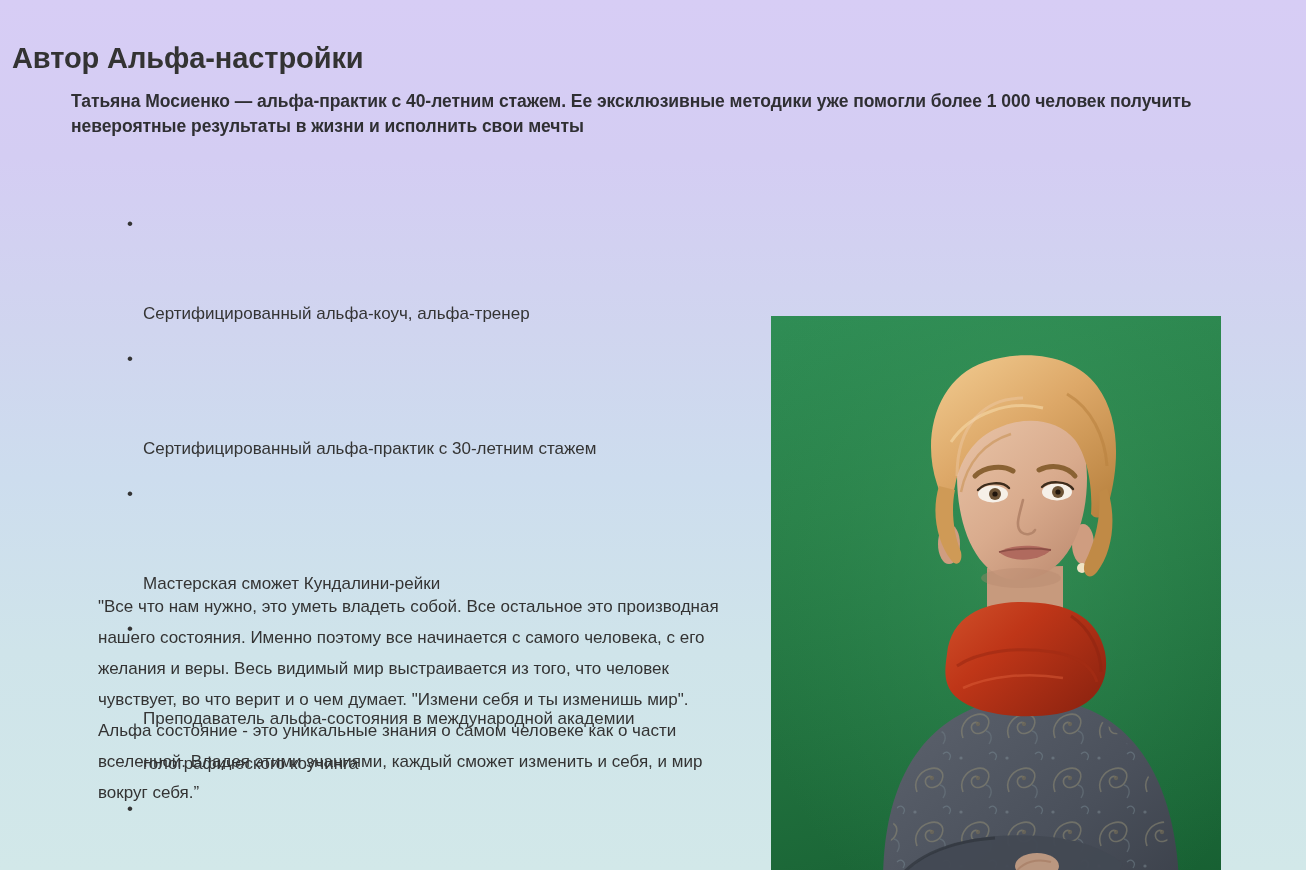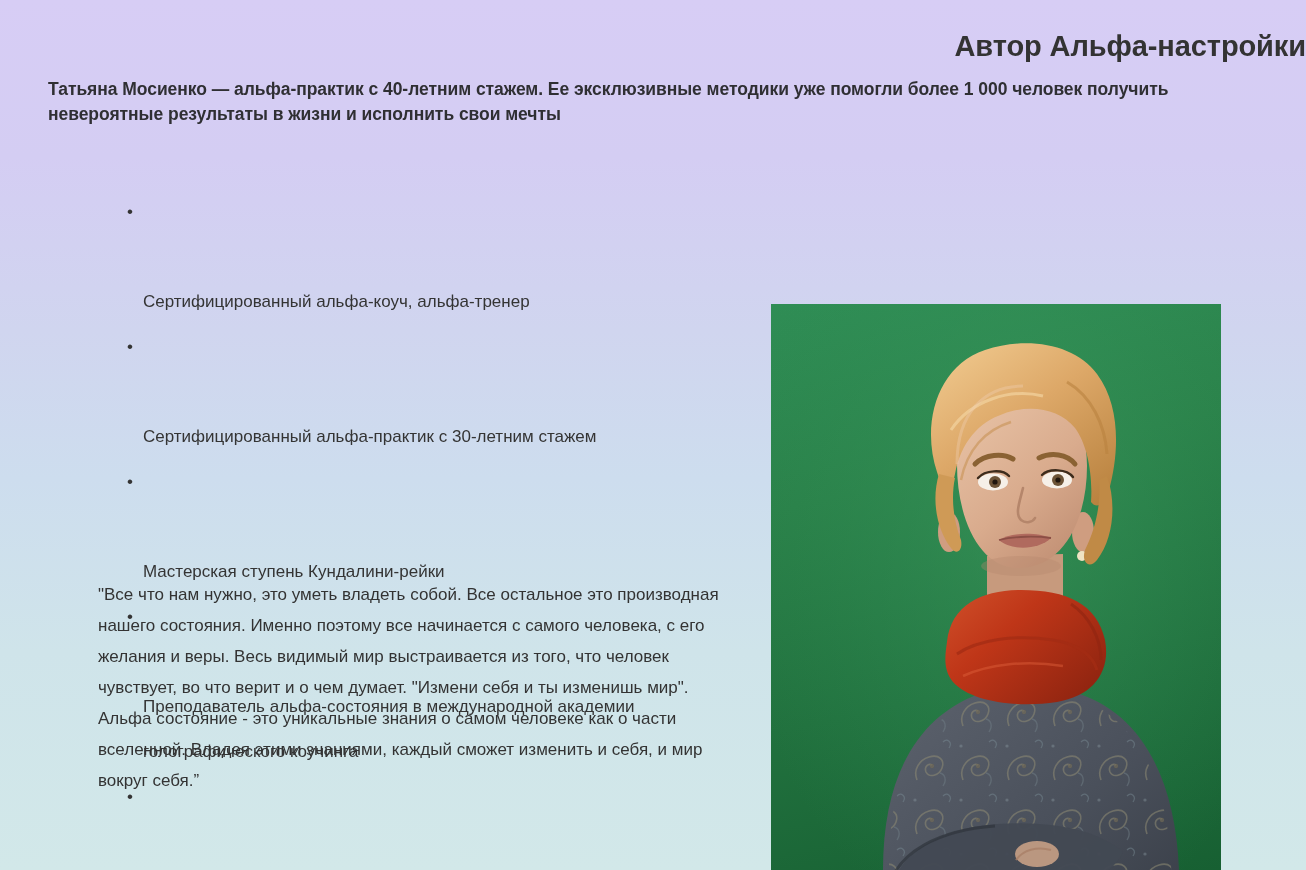--- a/index.html
+++ b/index.html
@@ -25,32 +25,32 @@
 
   .page {
     position: relative;
     width: 1306px;
     height: 870px;
     box-sizing: border-box;
   }
 
   
   .page-title {
-    margin: 0;
+    margin: 12px;
     padding-top: 30px;
-    text-align: right;
+    text-align: left;
     font-size: 29px;
     font-weight: bold;
     color: #333333;
     letter-spacing: -0.1px;
   }
 
   .subtitle {
     margin: 14px 0 0 0;
-    padding: 0 92px 0 48px;
+    padding: 0 92px 0 71px;
     font-size: 17.5px;
     font-weight: bold;
     line-height: 1.42;
     color: #2f2f33;
     letter-spacing: -0.05px;
   }
 
   
   .body-cols {
     position: absolute;
@@ -143,21 +143,21 @@
         <li class="cred-item">
           <span class="bullet">•</span>
           <span>Сертифицированный альфа-коуч, альфа-тренер</span>
         </li>
         <li class="cred-item">
           <span class="bullet">•</span>
           <span>Сертифицированный альфа-практик с 30-летним стажем</span>
         </li>
         <li class="cred-item">
           <span class="bullet">•</span>
-          <span>Мастерская ступень Кундалини-рейки</span>
+          <span>Мастерская сможет Кундалини-рейки</span>
         </li>
         <li class="cred-item two-line">
           <span class="bullet">•</span>
           <span>Преподаватель альфа-состояния в международной академии
 голографического коучинга</span>
         </li>
         <li class="cred-item">
           <span class="bullet">•</span>
           
         </li>

